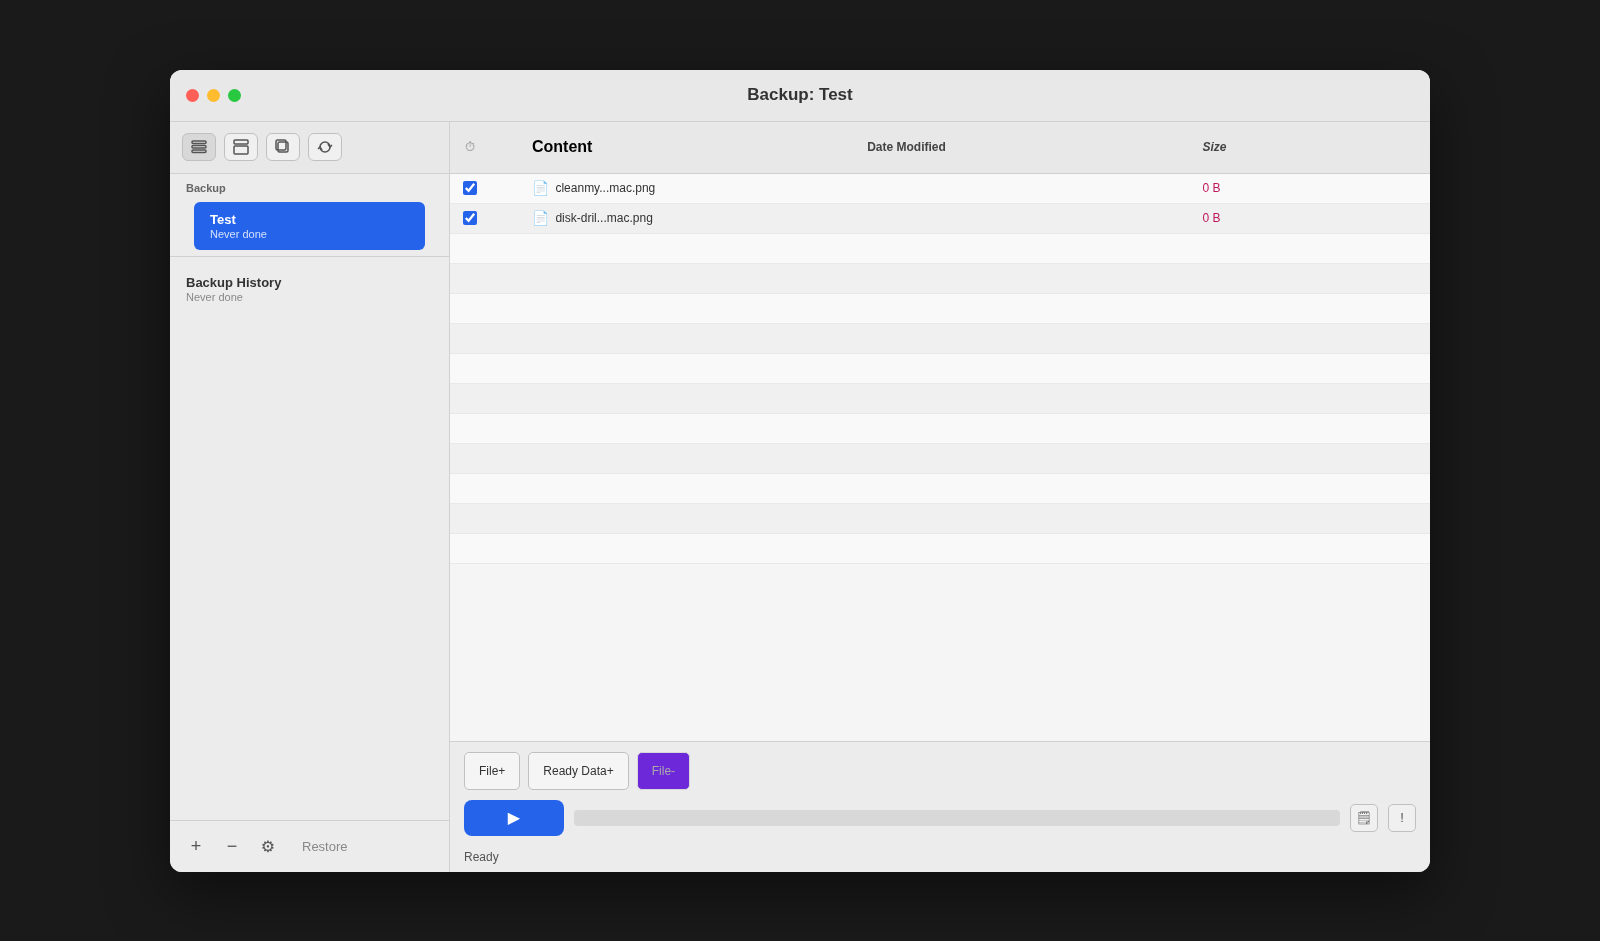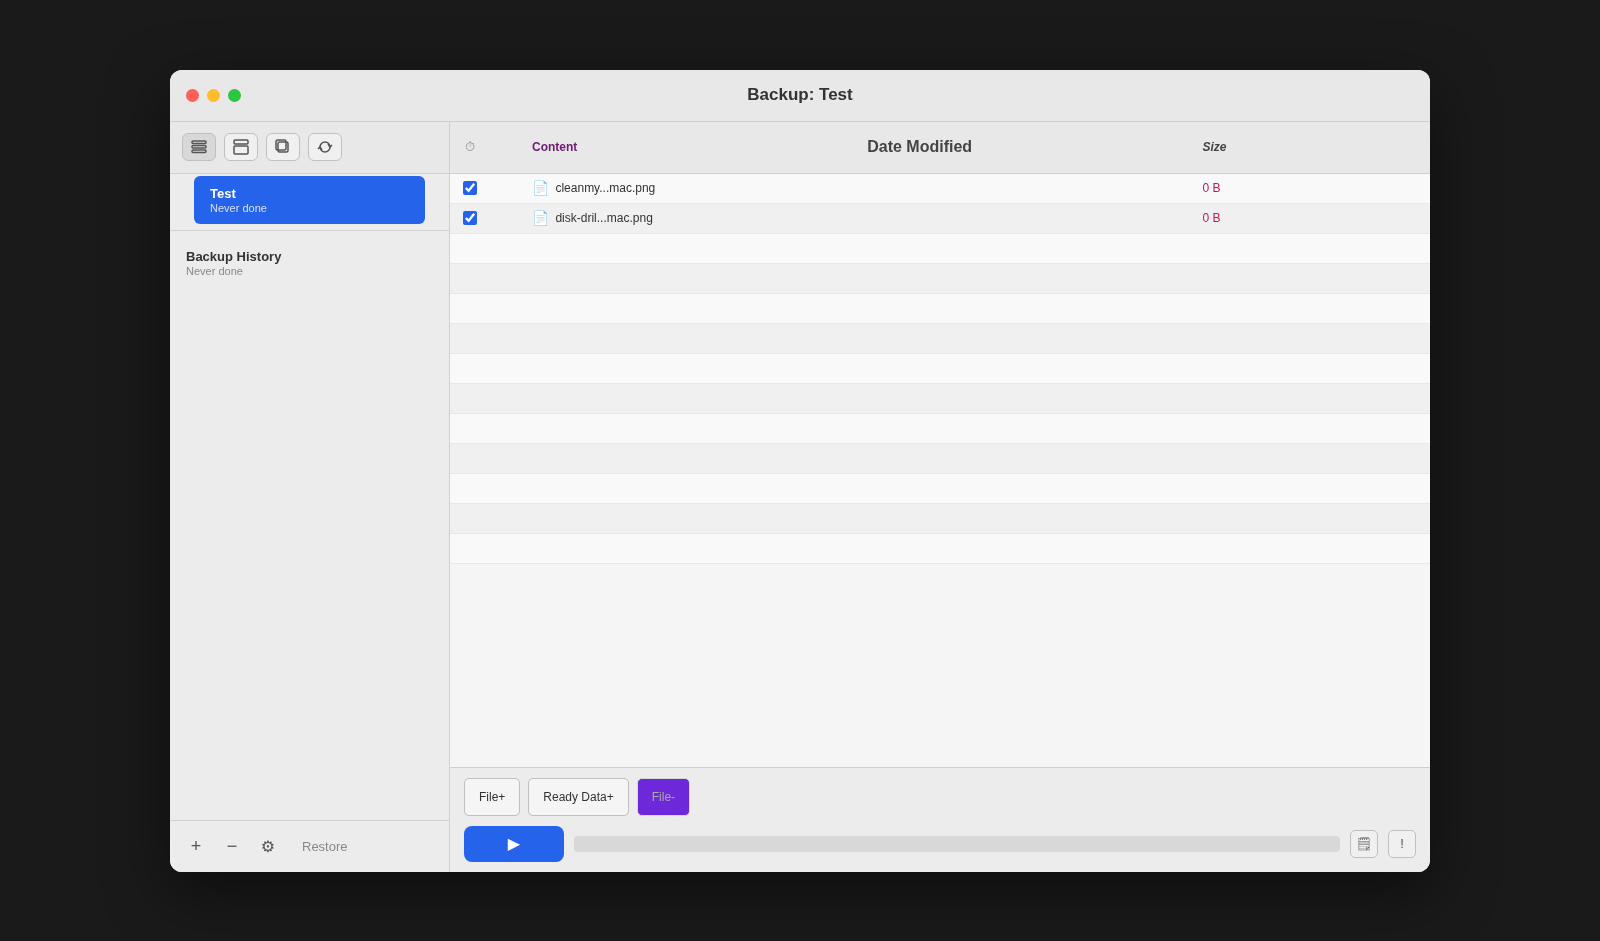--- a/index.html
+++ b/index.html
@@ -183,28 +183,28 @@
       width: 30px;
       display: flex;
       align-items: center;
       justify-content: center;
       color: #888;
       font-size: 13px;
     }
     .col-content {
       flex: 2;
       padding: 0 12px;
-      font-size: 12px;
+      font-size: 16px;
       font-weight: 600;
-      color: #701a75;
+      color: #000000;
     }
     .col-date {
       flex: 2;
       padding: 0 12px;
-      font-size: 16px;
+      font-size: 12px;
       font-weight: 600;
       color: #444;
     }
     .col-size {
       flex: 1;
       padding: 0 12px;
       font-size: 12px;
       font-weight: 600;
       color: #444;
       font-style: italic;
@@ -405,20 +405,21 @@
         <div class="toolbar-btn">
           <svg class="toolbar-svg" viewBox="0 0 18 18">
             <path d="M4 9 A5 5 0 0 1 14 9" stroke-linecap="round"></path>
             <path d="M14 9 A5 5 0 0 1 4 9" stroke-linecap="round"></path>
             <polyline points="12,6 14,9 16,7"></polyline>
             <polyline points="6,12 4,9 2,11"></polyline>
           </svg>
         </div>
       </div>
 
+      <div class="sidebar-section-label">Backup</div>
 
       <div class="sidebar-item selected">
         <div class="sidebar-item-name">Test</div>
         <div class="sidebar-item-sub">Never done</div>
       </div>
 
       <div class="sidebar-divider"></div>
 
       <div class="sidebar-history">
         <div class="sidebar-history-name">Backup History</div>
@@ -585,16 +586,19 @@
           <div class="progress-bar-container">
             <div class="progress-bar"></div>
           </div>
           <div class="action-icon-btn">
             <span>🗒</span>
           </div>
           <div class="action-icon-btn">
             <span>!</span>
           </div>
         </div>
+        <div class="status-bar">
+          <span class="status-text">Ready</span>
+        </div>
       </div>
     </div>
   </div>
 </div>
 
 </body></html>

